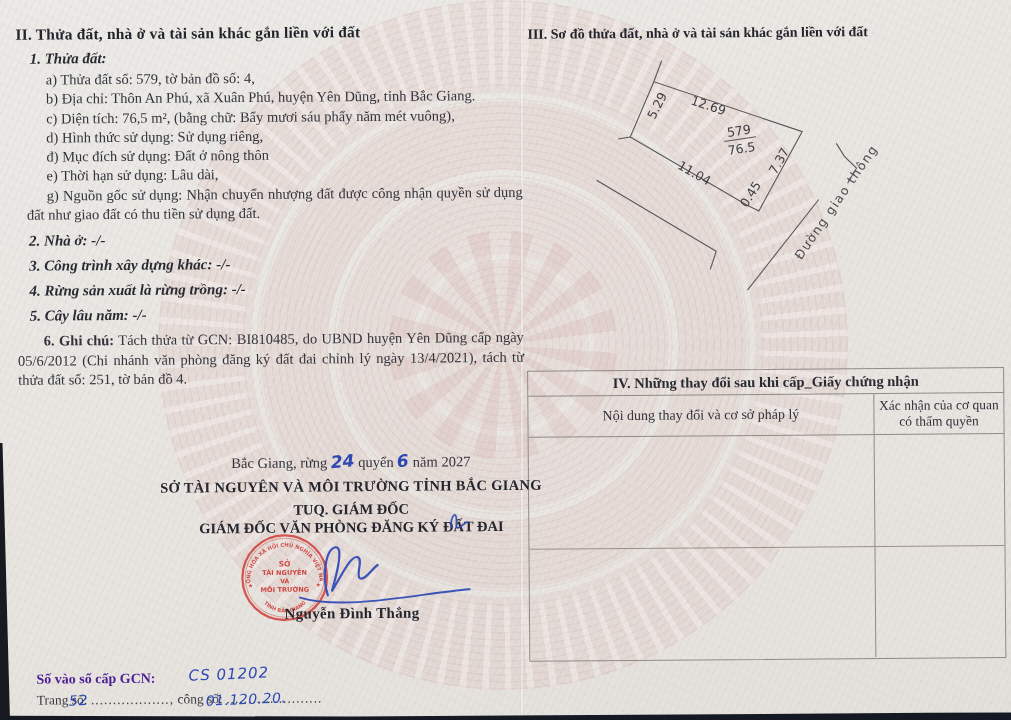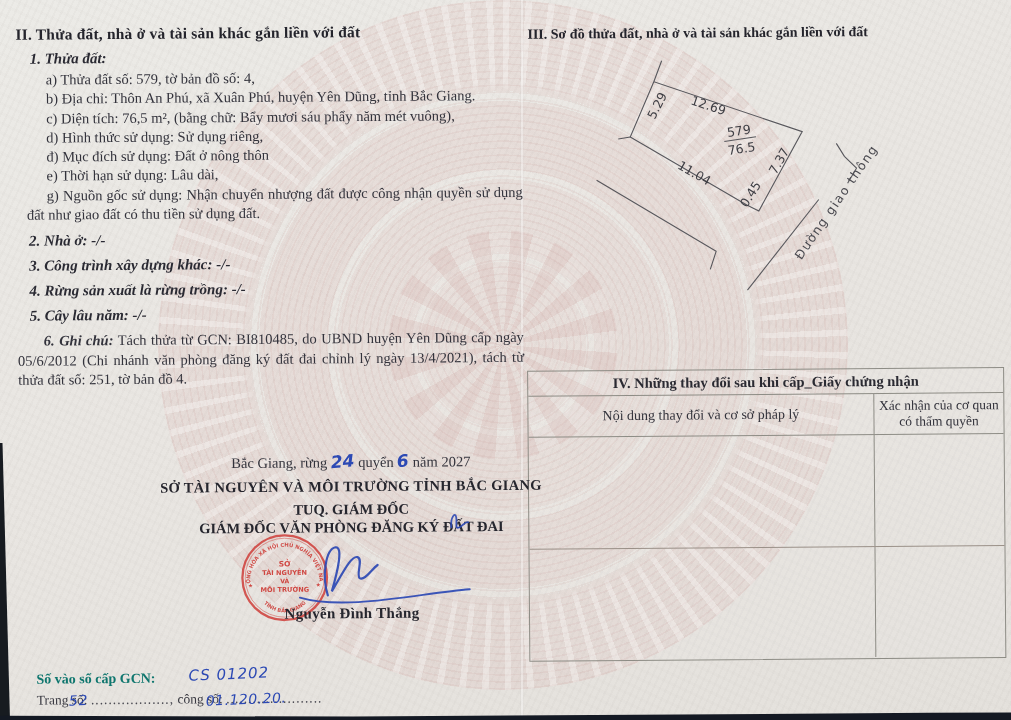--- a/index.html
+++ b/index.html
@@ -64,21 +64,21 @@
   .doc{position:absolute;inset:0;transform:rotate(-0.45deg);transform-origin:500px 360px;}
 
   
   .sec2{position:absolute;left:18px;top:22px;width:506px;}
   .sec2 h2{font-size:15.5px;font-weight:bold;color:#24242c;margin:0 0 7px 0;letter-spacing:.2px;}
   .item-head{font-weight:bold;font-style:italic;font-size:15px;color:#2a2a33;padding-left:14px;margin:2px 0 3px 0;}
   .subitem{font-size:14.5px;line-height:19.3px;padding-left:30px;}
   .subitem.hang{padding-left:10px;text-indent:20px;text-align:justify;}
   .numbered{font-weight:bold;font-style:italic;font-size:15px;color:#2a2a33;padding-left:12px;margin-top:8px;}
   .note{margin-top:7px;font-size:14.5px;line-height:19.5px;text-align:justify;text-indent:26px;}
-  .note b{font-style:italic;}
+  .note b{}
 
   
   .sec3-head{position:absolute;left:530px;top:27px;width:470px;font-size:14px;font-weight:bold;color:#24242c;}
   .diagram{position:absolute;left:595px;top:52px;width:290px;height:252px;}
   .diagram text{font-family:"DejaVu Sans", sans-serif;fill:#3e3e44;font-size:12.5px;}
   .diagram .road{font-size:12.5px;letter-spacing:1.5px;fill:#4a4a50;}
   .diagram line, .diagram polyline{stroke:#57575c;stroke-width:1.1;fill:none;}
 
   
   .t4{position:absolute;left:527px;top:371px;width:477px;height:291px;border:1px solid #8d8c85;box-sizing:border-box;background:rgba(255,255,255,0.06);}
@@ -101,21 +101,21 @@
   .sig .t2{font-size:14.5px;font-weight:bold;color:#26262e;margin-top:1px;}
   .hand{font-family:"DejaVu Sans", sans-serif;font-style:italic;color:#2c49b4;}
   .date .hand{font-size:17px;display:inline-block;transform:rotate(-4deg);font-weight:bold;}
   .signer{position:absolute;left:150px;top:604px;width:400px;text-align:center;font-size:15px;font-weight:bold;color:#26262e;letter-spacing:.3px;}
   .seal{position:absolute;left:236px;top:529px;width:94px;height:94px;opacity:.92;}
   .sigpath{position:absolute;left:280px;top:532px;width:210px;height:80px;}
   .scribble{position:absolute;left:440px;top:505px;width:40px;height:32px;}
 
   
   .footer{position:absolute;left:34px;top:668px;font-size:14px;}
-  .footer .l1 b{font-size:14px;color:#0f766e;}
+  .footer .l1 b{font-size:14px;color:#4c1d95;}
   .footer .l2{margin-top:5px;font-size:13.5px;color:#3a3a42;}
   .dots{letter-spacing:1px;color:#4a4a52;}
   .fw1{position:absolute;left:186px;top:663px;font-size:15px;transform:rotate(-2deg);letter-spacing:1px;}
   .fw2{position:absolute;left:66px;top:689px;font-size:14px;transform:rotate(-2deg);letter-spacing:1px;}
   .fw3{position:absolute;left:203px;top:689px;font-size:14px;transform:rotate(-2deg);letter-spacing:.5px;}
 </style>
 </head>
 <body>
 
 <div class="paper-texture"></div>

